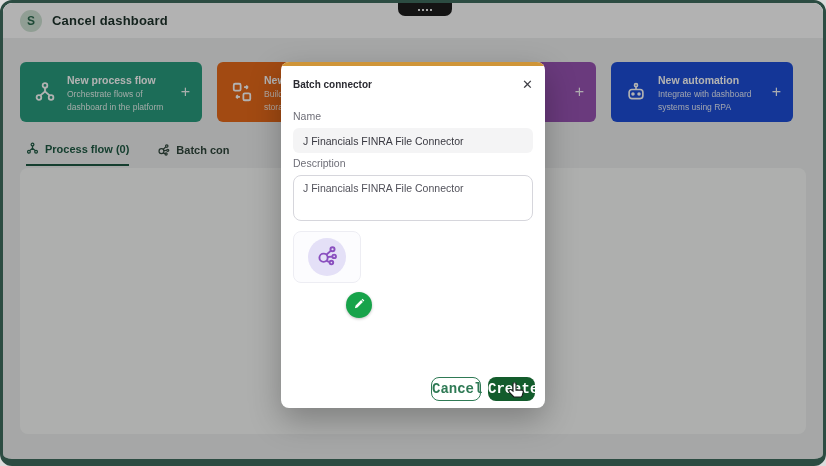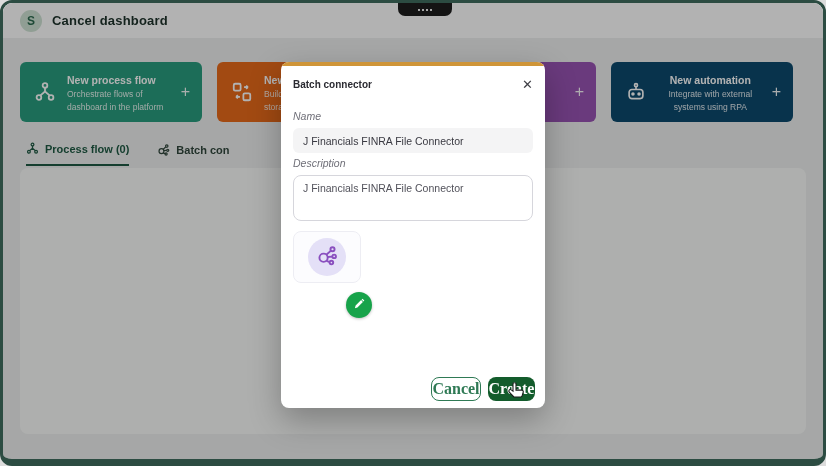--- a/index.html
+++ b/index.html
@@ -27,21 +27,21 @@
   .content { padding:24px 17px 0 17px; }
 
   .cards { display:flex; gap:15px; }
   .card {
     width:182px; height:60px; border-radius:6px; color:#fff;
     display:flex; align-items:center; gap:9px; padding:8px 12px; cursor:pointer;
   }
   .card.green  { background:#299d7e; }
   .card.orange { background:#e96a1a; }
   .card.purple { background:#9953b3; }
-  .card.blue   { background:#0c4a6e;text-align:center; }
+  .card.blue   { background:#1d4ed8; }
   .card .cicon { width:26px; flex:0 0 26px; display:flex; justify-content:center; }
   .card .ctext { flex:1; min-width:0; overflow:hidden; }
   .card .ctitle { font-size:10.5px; font-weight:bold; margin-bottom:3px; white-space:nowrap; }
   .card .cdesc { font-size:8.5px; line-height:1.55; color:rgba(255,255,255,.88); white-space:nowrap; }
   .card .plus { font-size:16px; font-weight:300; color:rgba(255,255,255,.95); }
 
   .tabs { display:flex; gap:28px; margin-top:20px; padding-left:6px; }
   .tab {
     display:flex; align-items:center; gap:6px; font-size:11px; font-weight:600;
     color:#31473d; padding-bottom:9px; cursor:pointer; white-space:nowrap;
@@ -67,21 +67,21 @@
     position:absolute; left:278px; top:59px; width:264px; height:346px;
     background:#ffffff; border-radius:8px; z-index:10; overflow:hidden;
     box-shadow:0 12px 32px rgba(0,0,0,.28);
   }
   .modal-accent { height:4px; background:#cf9538; }
   .modal-body { padding:10px 12px; position:relative; height:342px; }
   .modal-head { display:flex; justify-content:space-between; align-items:center; margin-top:2px; }
   .modal-title { font-size:10px; font-weight:bold; color:#2a2a31; }
   .modal-close { font-size:13px; color:#3f3f46; background:none; border:none; cursor:pointer; line-height:1; }
 
-  .field-label { font-size:10.5px; color:#6f6f78;font-style:italic; }
+  .field-label { font-size:10.5px; color:#6f6f78; }
   .lbl-name { margin-top:19px; }
   .name-input {
     margin-top:6px; width:100%; height:25px; background:#f4f4f5; border:none;
     border-radius:6px; font-family:"Liberation Sans",sans-serif; font-size:10.5px;
     color:#3a3a42; padding:0 10px; outline:none;
   }
   .lbl-desc { margin-top:4px; }
   .desc-input {
     margin-top:6px; width:100%; height:46px; background:#fff;
     border:1px solid #d6d6dc; border-radius:8px; resize:none;
@@ -98,22 +98,22 @@
     width:38px; height:38px; border-radius:50%; background:#e4e0f7;
     display:flex; align-items:center; justify-content:center;
   }
   .edit-btn {
     position:absolute; left:65px; top:226px; width:26px; height:26px;
     border-radius:50%; background:#17a34a; border:none; cursor:pointer;
     display:flex; align-items:center; justify-content:center;
     box-shadow:0 1px 3px rgba(0,0,0,.25);
   }
   .modal-footer { position:absolute; right:10px; bottom:7px; display:flex; gap:7px; }
-  .btn { height:24px; border-radius:8px; font-family:Liberation Serif, serif;
-         font-size:16px; font-weight:600; cursor:pointer; }
+  .btn { height:24px; border-radius:8px; font-family:Liberation Mono, monospace;
+         font-size:14px; font-weight:600; cursor:pointer; }
   .btn-cancel { width:50px; background:#fff; border:1.5px solid #2f7a55; color:#2f7a55; }
   .btn-create { width:47px; background:#135c2c; border:none; color:#fff; }
 
   .cursor { position:absolute; left:505px; top:378px; z-index:50; pointer-events:none; }
 </style>
 </head>
 <body>
 
 <div class="frame">
 
@@ -181,21 +181,21 @@
             <rect x="3" y="6.2" width="10" height="6.6" rx="2"></rect>
             <circle cx="5.8" cy="9.5" r="0.7" fill="#fff"></circle>
               <circle cx="10.2" cy="9.5" r="0.7" fill="#fff"></circle>
             <path d="M8 6.2V4"></path>
               <circle cx="8" cy="3" r="1.1"></circle>
           </svg>
         </span>
         <span class="ctext">
           <span class="ctitle">New automation</span>
           <span class="cdesc">
-            <span style="display:block">Integrate with external</span>
+            <span style="display:block">Integrate with dashboard</span>
             <span style="display:block">systems using RPA</span>
           </span>
         </span>
         <span class="plus">+</span>
       </div>
     </div>
 
     <div class="tabs">
       <div class="tab active">
         <svg width="13" height="13" viewBox="0 0 16 16" fill="none" stroke="#1f5a44" stroke-width="1.5">

